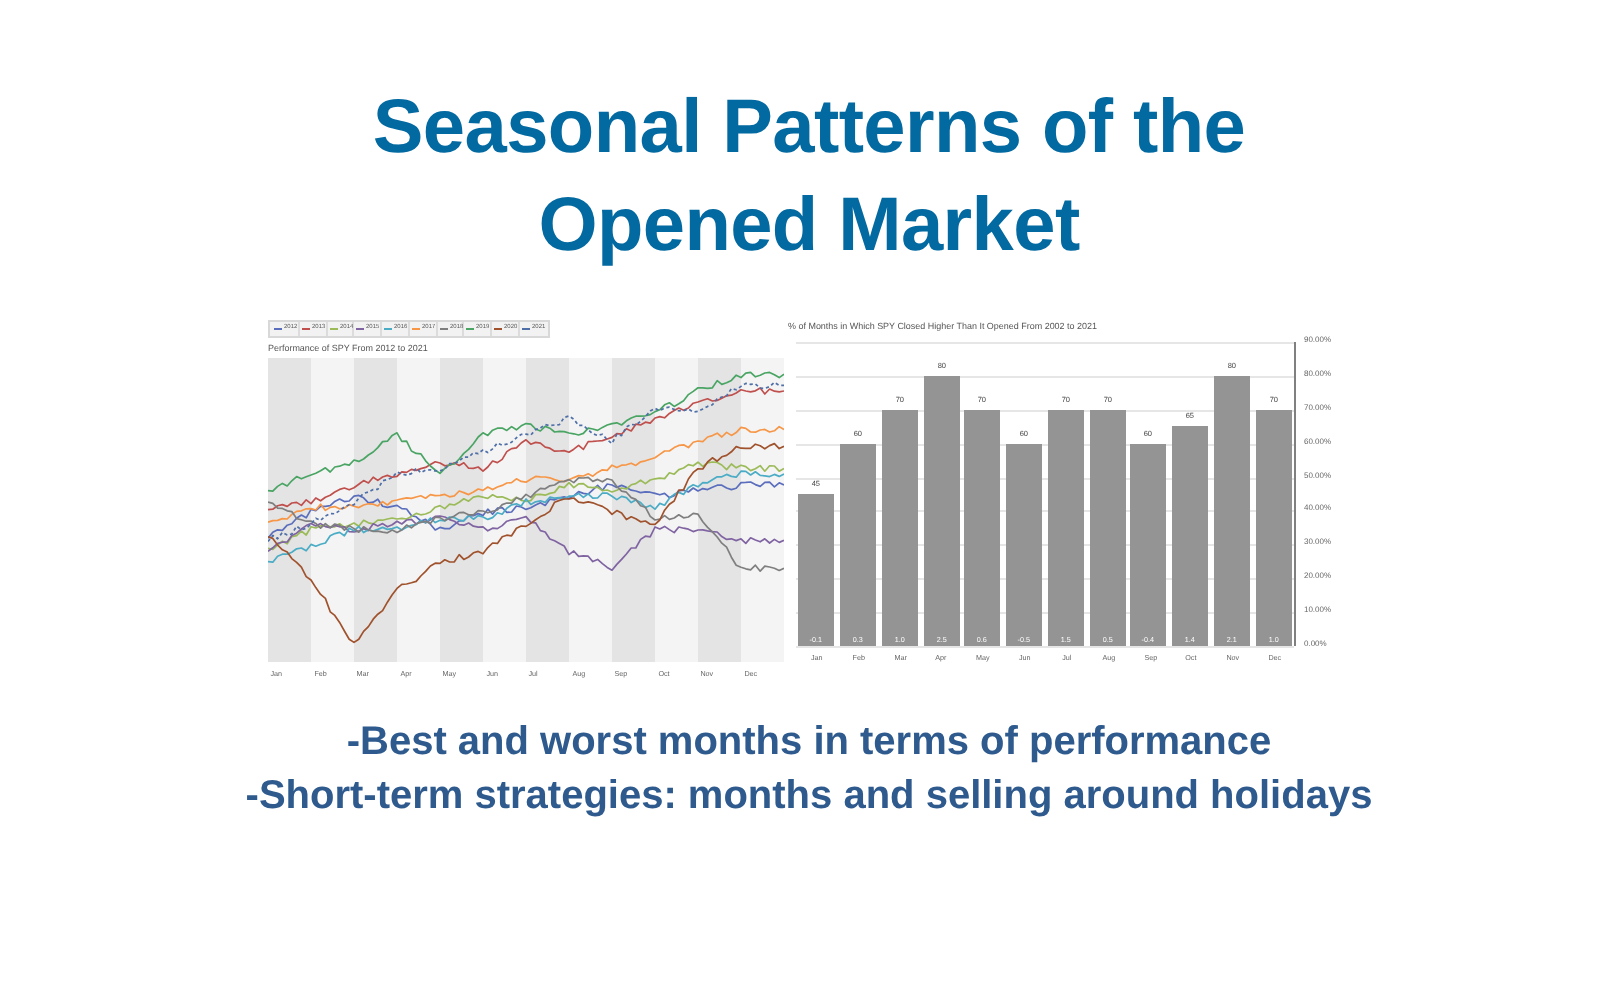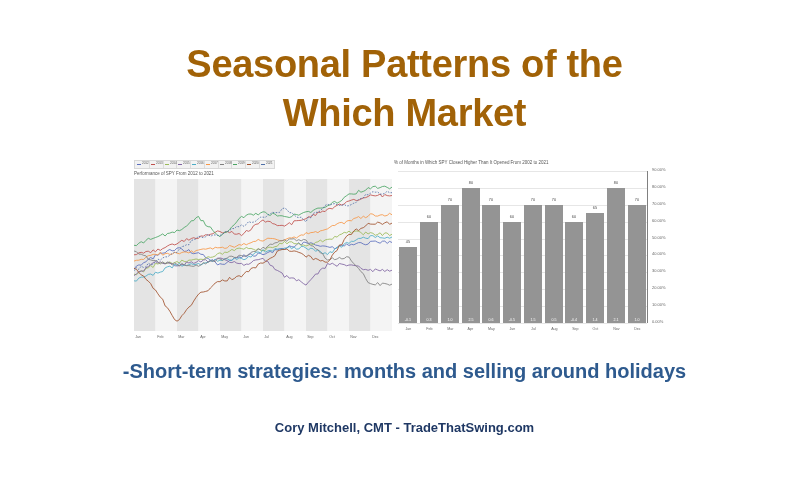--- a/index.html
+++ b/index.html
@@ -9,21 +9,21 @@
     font-family:"Liberation Sans", sans-serif;
     overflow:hidden;
     position:relative;
   }
   .slide{position:absolute;inset:0;}
 
   
   .title{
     position:absolute;left:0;right:0;top:40px;
     text-align:center;
-    color:#a16207;
+    color:#0369a1;
     font-weight:bold;
     font-size:38px;
     line-height:1.28;
     letter-spacing:-0.3px;
   }
   .title .l2{display:block;}
 
   
   .charts{
     position:absolute;
@@ -176,21 +176,21 @@
     font-size:13px;
   }
 </style>
 </head>
 <body>
 
 <div class="slide">
 
   <div class="title">
     <span>Seasonal Patterns of the</span>
-    <span class="l2">Which Market</span>
+    <span class="l2">Opened Market</span>
   </div>
 
   <div class="charts">
 
     <div class="chart-left">
       <div class="legend" id="legend">
           <div class="legend-item">
             <span class="legend-dash" style="background: rgb(91, 110, 189);"></span>
             <span class="legend-label">2012</span>
           </div>
@@ -386,18 +386,18 @@
           <span>Sep</span>
           <span>Oct</span>
           <span>Nov</span>
           <span>Dec</span>
         </div>
     </div>
 
   </div>
 
   <div class="bullets">
+    <div class="b1">-Best and worst months in terms of performance</div>
     <div class="b2">-Short-term strategies: months and selling around holidays</div>
   </div>
 
-  <div class="credit">Cory Mitchell, CMT - TradeThatSwing.com</div>
 
 </div>
 
 </body></html>

